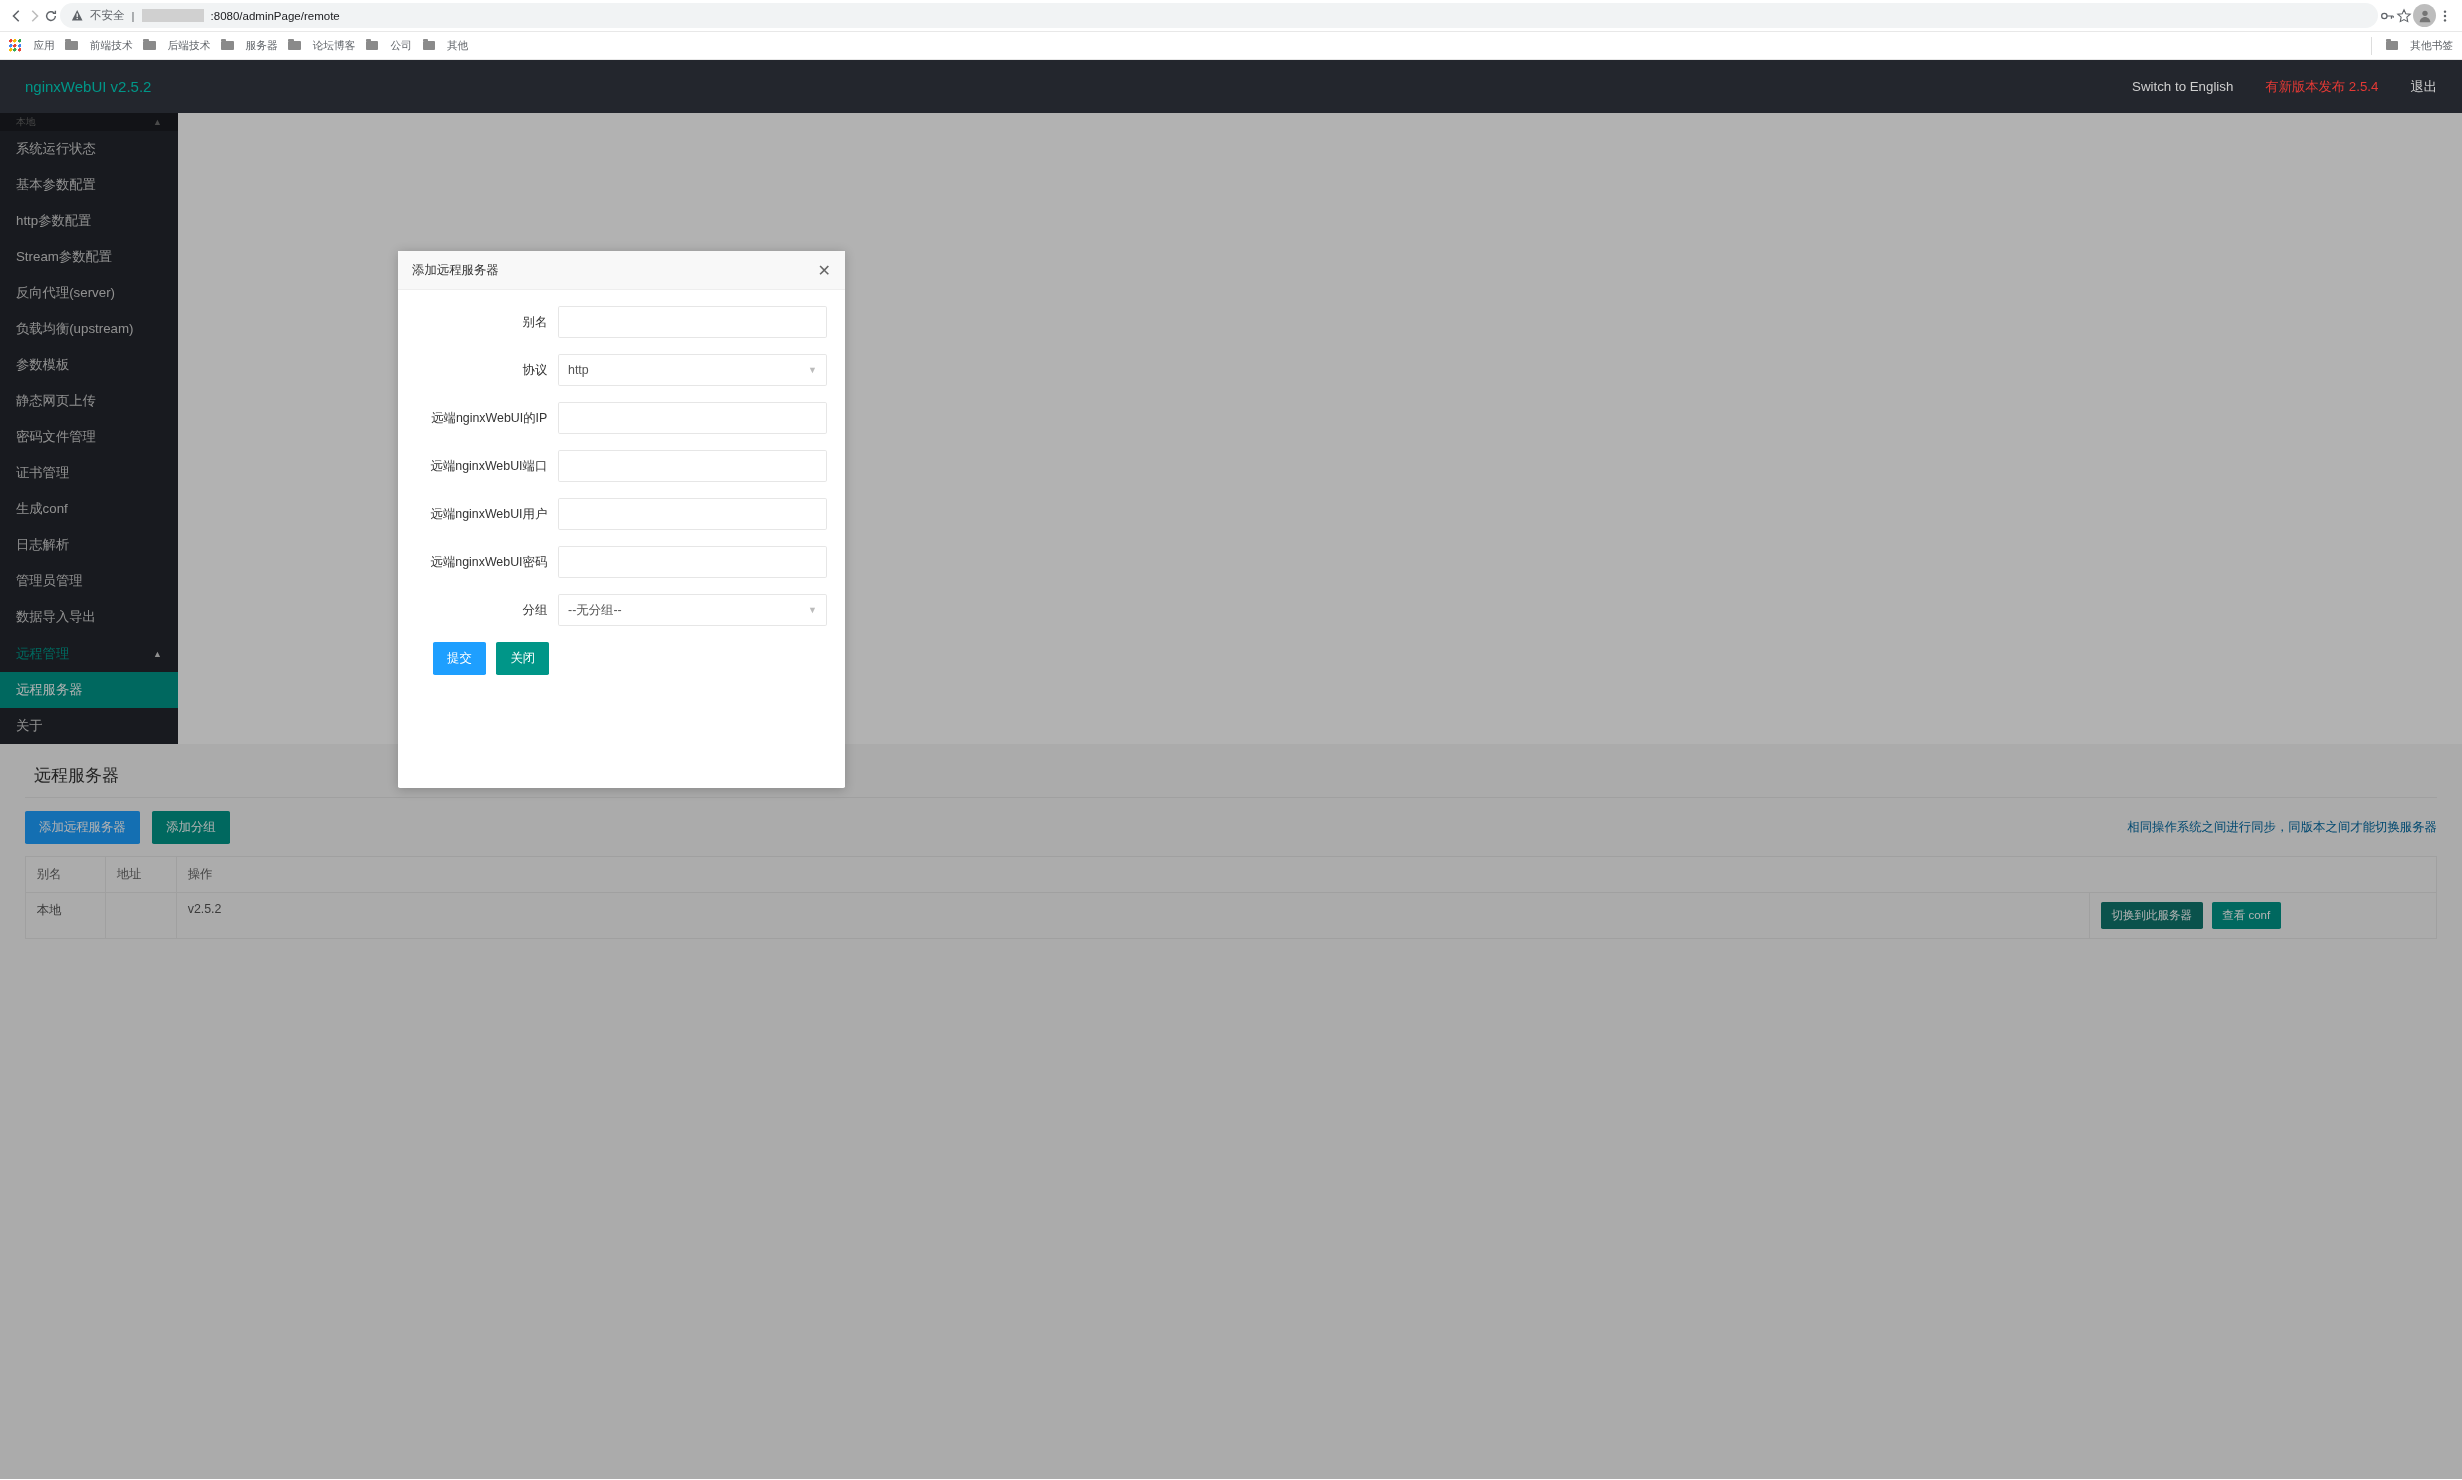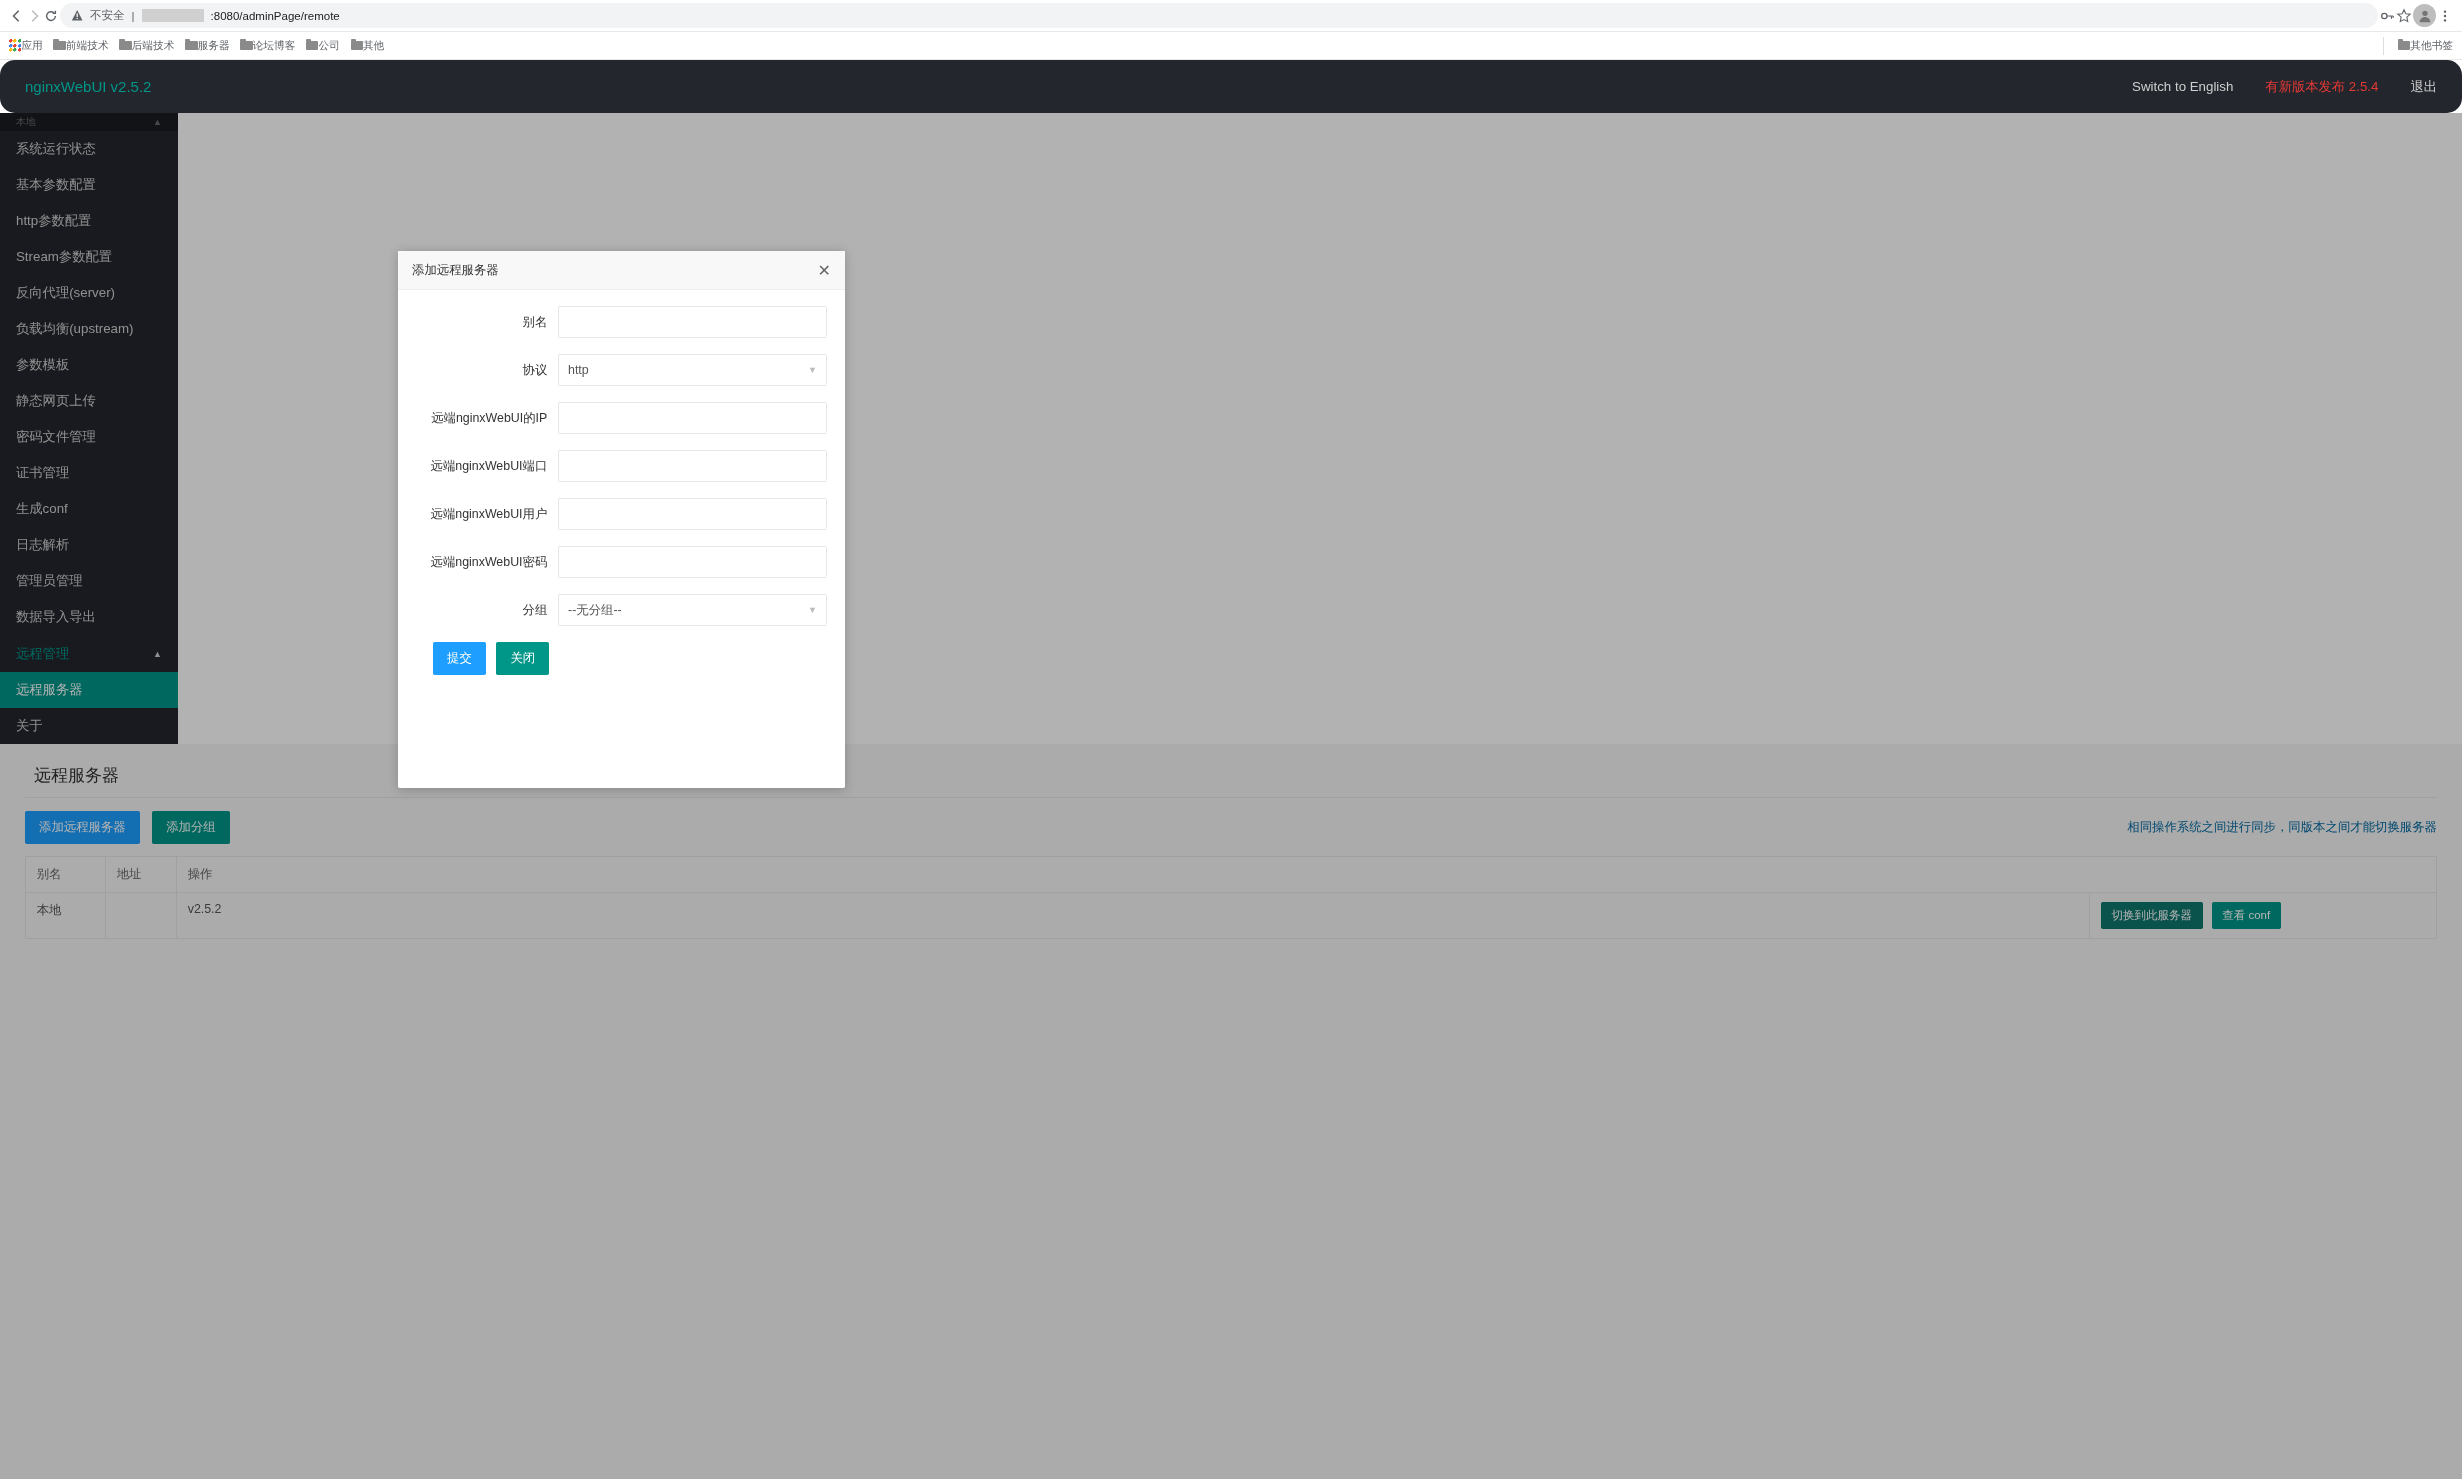--- a/index.html
+++ b/index.html
@@ -10,39 +10,39 @@
 .nav-btn { width: 16px; height: 16px; display: flex; align-items: center; justify-content: center; color: #5f6368; cursor: pointer; }
 .nav-btn.disabled { color: #bdbdbd; }
 .url-bar { flex: 1; height: 25px; background: #f1f3f4; border-radius: 12.4px; display: flex; align-items: center; padding: 0 10.7px; gap: 7px; color: #5f6368; font-size: 11.5px; }
 .url-bar .addr { color: #202124; }
 .url-bar .ip-block { display: inline-block; width: 62px; height: 12.4px; background: #d0d0d0; vertical-align: middle; }
 .chrome-ico { width: 16px; height: 16px; display: flex; align-items: center; justify-content: center; color: #5f6368; }
 .avatar-ico { width: 23px; height: 23px; border-radius: 50%; background: #bdbdbd; display: flex; align-items: center; justify-content: center; }
 
 
 .bookmarks { height: 28px; display: flex; align-items: center; padding: 0 9px; gap: 10.7px; background: #fff; border-bottom: 0.9px solid #e8e8e8; }
-.bm-item { display: flex; align-items: center; gap: 0; color: #5f6368; font-size: 10.7px; }
+.bm-item { display: flex; align-items: center; gap: 12px; color: #5f6368; font-size: 10.7px; }
 .apps-ico { width: 12.4px; height: 12.4px; background-image:
   radial-gradient(circle, #ea4335 1.8px, transparent 1.8px),
   radial-gradient(circle, #fbbc05 1.8px, transparent 1.8px),
   radial-gradient(circle, #34a853 1.8px, transparent 1.8px),
   radial-gradient(circle, #4285f4 1.8px, transparent 1.8px),
   radial-gradient(circle, #ea4335 1.8px, transparent 1.8px),
   radial-gradient(circle, #4285f4 1.8px, transparent 1.8px),
   radial-gradient(circle, #fbbc05 1.8px, transparent 1.8px),
   radial-gradient(circle, #34a853 1.8px, transparent 1.8px),
   radial-gradient(circle, #ea4335 1.8px, transparent 1.8px);
   background-position: 0 0, 4.4px 0, 9px 0, 0 4.4px, 4.4px 4.4px, 9px 4.4px, 0 9px, 4.4px 9px, 9px 9px;
   background-size: 3.6px 3.6px; background-repeat: no-repeat; }
 .folder-ico { width: 12.4px; height: 9.8px; background: #8a8a8a; border-radius: 0.9px; position: relative; }
 .folder-ico::before { content: ""; position: absolute; top: -1.8px; left: 0; width: 5.3px; height: 1.8px; background: #8a8a8a; border-radius: 0.9px 0.9px 0 0; }
 .bm-divider { width: 0.9px; height: 18px; background: #ddd; margin: 0 3.6px; }
 
 
-.app-header { height: 53px; background: #23262d; display: flex; align-items: center; padding: 0 25px; justify-content: space-between; border-radius: 15px; }
+.app-header { height: 53px; background: #23262d; display: flex; align-items: center; padding: 0 25px; justify-content: space-between; }
 .app-title { color: #009688; font-size: 15px; }
 .header-right { display: flex; align-items: center; gap: 32px; }
 .header-link { color: #cfcfcf; font-size: 13.3px; cursor: pointer; }
 .header-link.red { color: #e53935; }
 
 
 .app-body { display: flex; height: calc(100vh - 114px); position: relative; flex-direction: column; }
 .sidebar { width: 178px; background: #23262d; overflow-y: auto; }
 .side-group { height: 37px; display: flex; align-items: center; justify-content: space-between; padding: 0 16px; color: #cfcfcf; font-size: 13.3px; cursor: pointer; background: #15171c; }
 .side-group.top { background: #1a1c21; color: #6b6b6b; height: 18px; overflow: hidden; font-size: 9.8px; padding-top: 0; }

